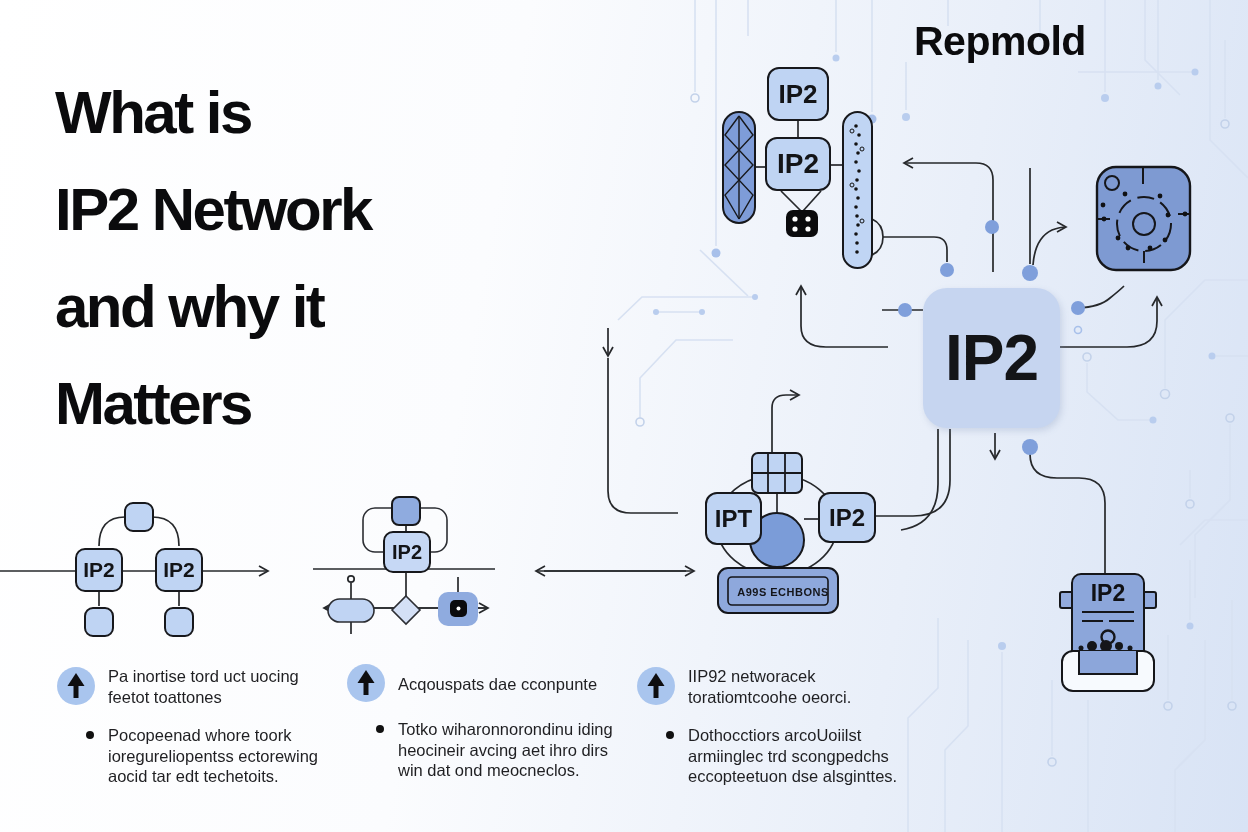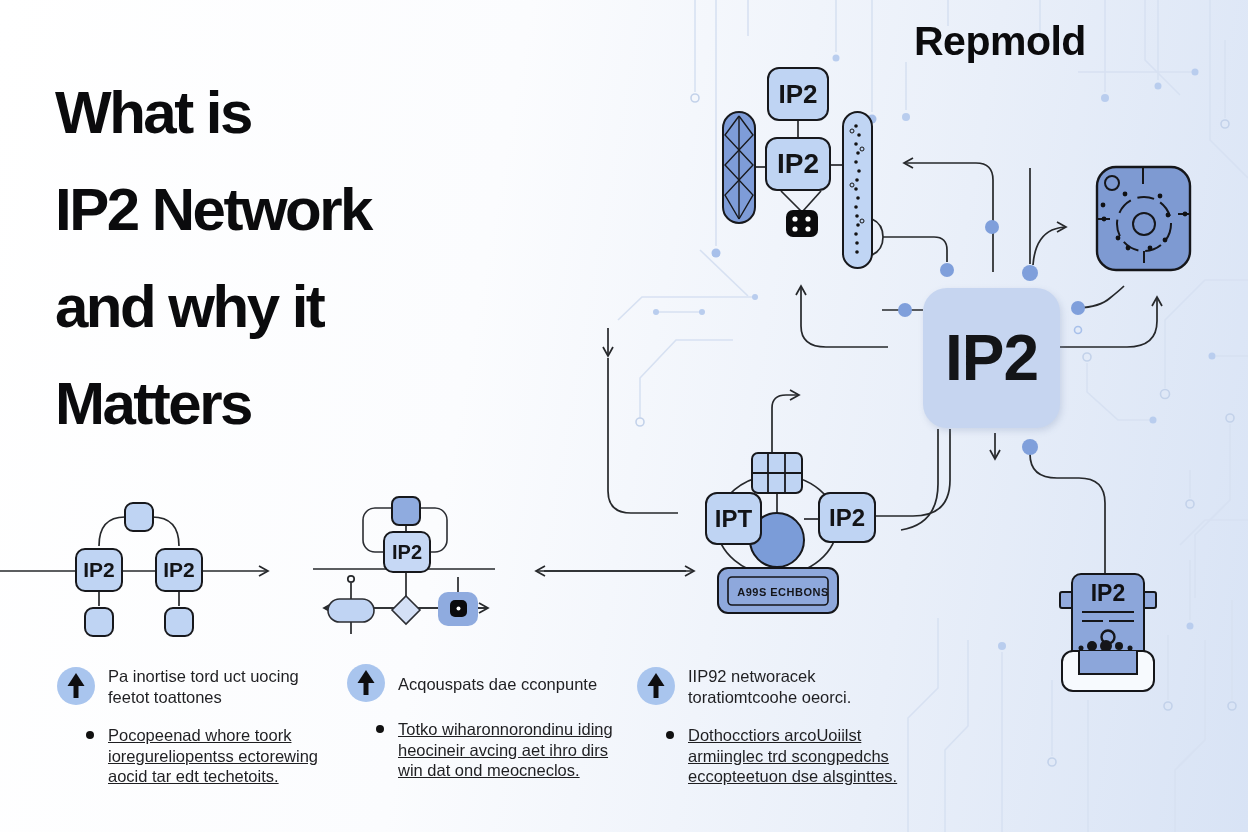--- a/index.html
+++ b/index.html
@@ -52,21 +52,21 @@
   .col{position:absolute;top:664px;width:292px;color:#1f1f22;}
   .col-1{left:57px;} .col-2{left:347px;} .col-3{left:637px;}
   .col-head{display:flex;align-items:center;}
   .col-icon{
     flex:0 0 38px;width:38px;height:38px;border-radius:50%;
     background:#a9c5ee;display:flex;align-items:center;justify-content:center;
   }
   .col-head-text{margin-left:13px;font-size:16.5px;line-height:21px;padding-top:2px;}
   .col-bullet{display:flex;margin-top:17px;padding-left:29px;}
   .bdot{flex:0 0 8px;width:8px;height:8px;border-radius:50%;background:#111;margin-top:6px;}
-  .col-bullet-text{margin-left:14px;font-size:16.5px;line-height:20.5px;text-decoration:underline;}
+  .col-bullet-text{margin-left:14px;font-size:16.5px;line-height:20.5px;}
 </style>
 </head>
 <body>
 
 <svg id="stage-svg" width="1248" height="832" viewBox="0 0 1248 832">
   <defs>
     <marker id="ah" markerWidth="16" markerHeight="16" refX="11" refY="7" orient="auto" markerUnits="userSpaceOnUse">
       <path d="M2,2 L11,7 L2,12" fill="none" stroke="#26282b" stroke-width="1.7"></path>
     </marker>
   </defs>

